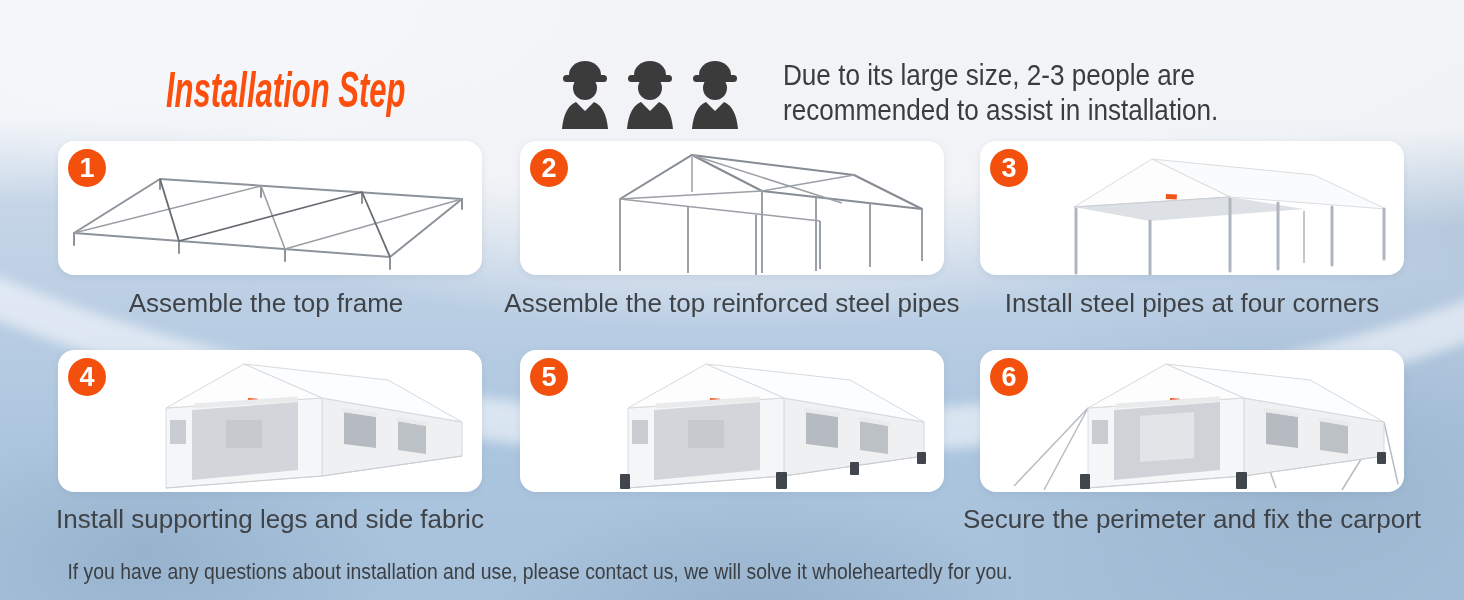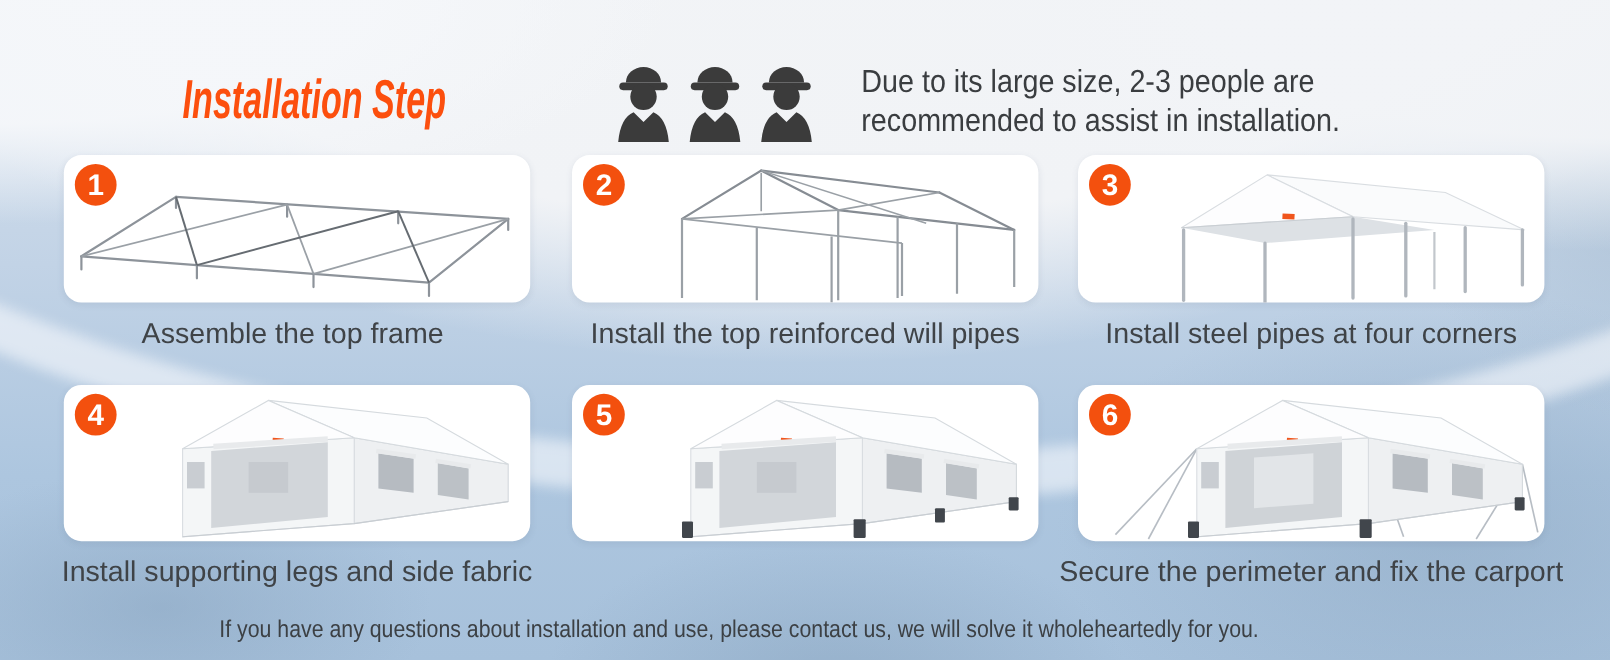--- a/index.html
+++ b/index.html
@@ -43,21 +43,21 @@
     position:absolute;left:10px;top:8px;width:38px;height:38px;border-radius:50%;
     background:#f3500e;color:#ffffff;font-size:27px;font-weight:bold;
     text-align:center;line-height:38px;z-index:2;
   }
   .illus{position:absolute;inset:0;width:100%;height:100%;}
   .caption{
     position:absolute;width:560px;text-align:center;color:#3f4347;font-size:26px;
     white-space:nowrap;
   }
   .footer{
-    position:absolute;left:16px;top:559px;width:1312px;text-align:center;
+    position:absolute;left:3px;top:559px;width:1312px;
     color:#3c4044;font-size:22px;
   }
   .footer span{display:inline-block;transform:scaleX(.88);transform-origin:center top;white-space:nowrap;}
 </style>
 </head>
 <body>
 
 <div class="stage">
   <div class="bg"></div>
   <div class="arc"></div>
@@ -241,21 +241,21 @@
       <path d="M108,138 L264,126 L404,106" stroke="#c8cdd2"></path>
       <g fill="#41464c">
         <rect x="100" y="124" width="10" height="15" rx="1"></rect>
         <rect x="256" y="122" width="11" height="17" rx="1"></rect>
         <rect x="397" y="102" width="9" height="12" rx="1"></rect>
       </g>
     </svg>
   </div>
 
   <div class="caption" style="left:-14px;top:288px;">Assemble the top frame</div>
-  <div class="caption" style="left:452px;top:288px;">Install the top reinforced will pipes</div>
+  <div class="caption" style="left:452px;top:288px;">Assemble the top reinforced steel pipes</div>
   <div class="caption" style="left:912px;top:288px;">Install steel pipes at four corners</div>
   <div class="caption" style="left:-10px;top:504px;">Install supporting legs and side fabric</div>
   <div class="caption" style="left:912px;top:504px;">Secure the perimeter and fix the carport</div>
 
   <div class="footer">
     <span>If you have any questions about installation and use, please contact us, we will solve it wholeheartedly for you.</span>
   </div>
 </div>
 
 </body></html>

